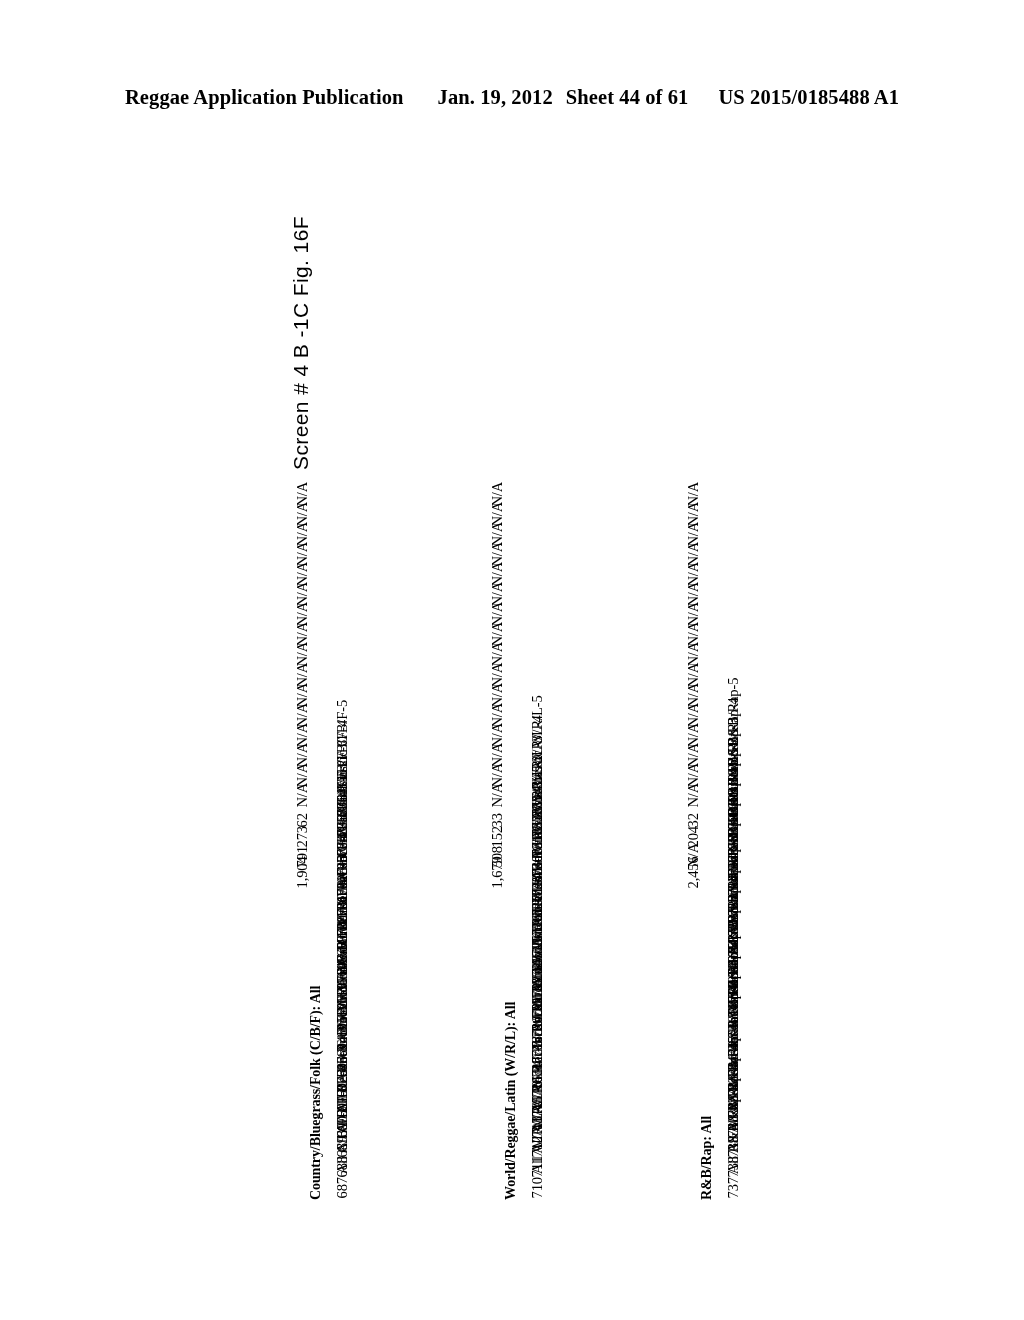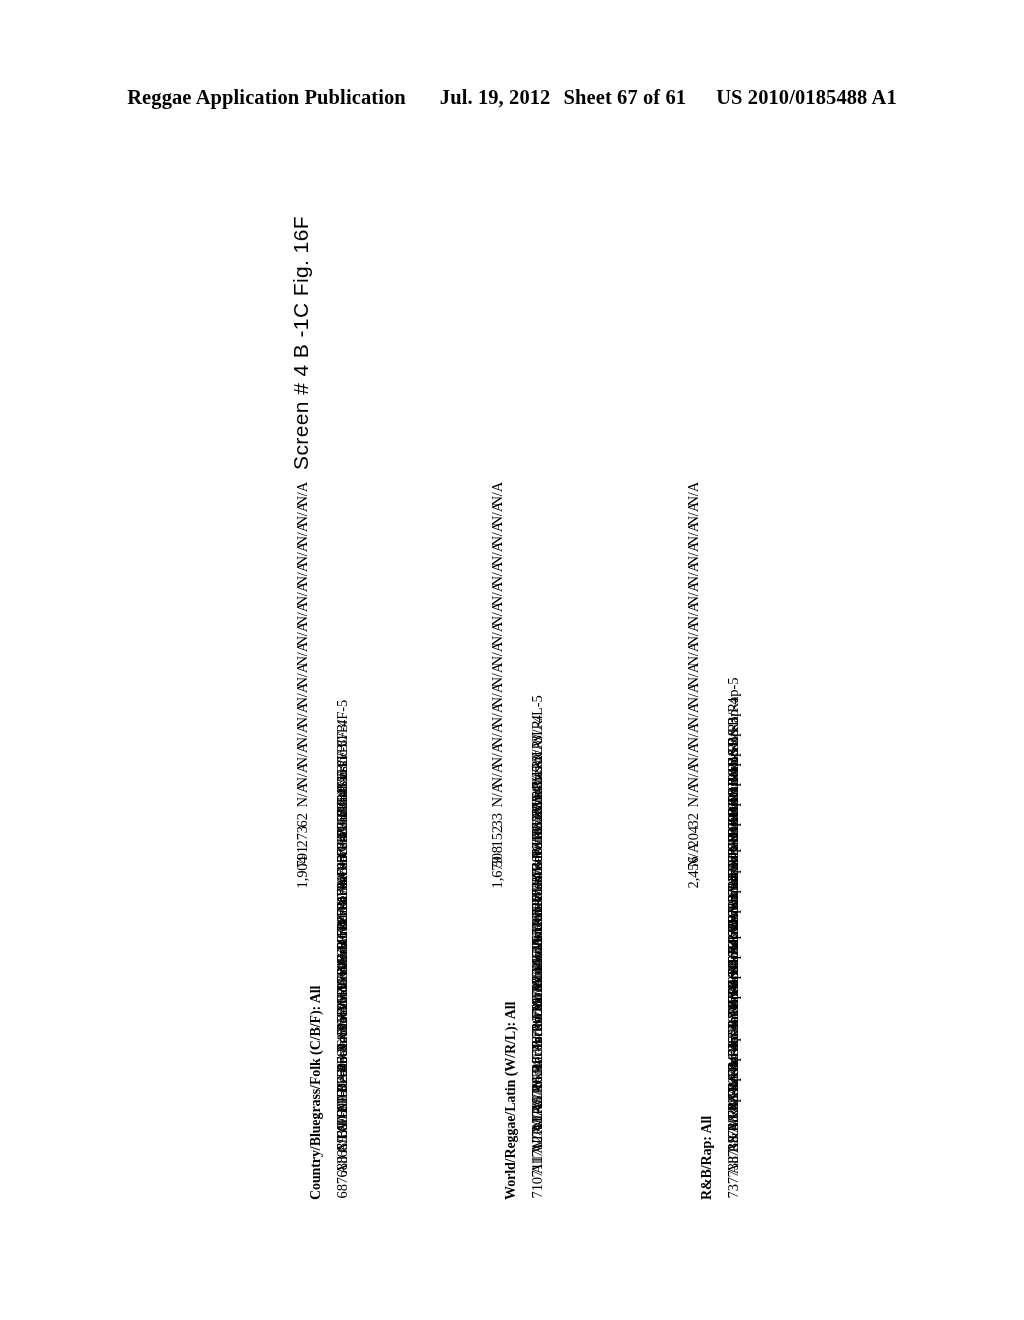--- a/index.html
+++ b/index.html
@@ -99,21 +99,21 @@
     position: absolute;
     left: 0;
     bottom: 0;
     display: inline-block;
   }
 </style>
 </head>
 <body>
 
 <div id="pub-header">
-  <span class="seg">Reggae Application Publication</span><span class="gap-lg"></span><span class="seg">Jul. 19, 2012</span><span class="gap-sm"></span><span class="seg">Sheet 67 of 61</span><span class="gap-md"></span><span class="seg">US 2010/0185488 A1</span>
+  <span class="seg">Reggae Application Publication</span><span class="gap-lg"></span><span class="seg">Jan. 19, 2012</span><span class="gap-sm"></span><span class="seg">Sheet 44 of 61</span><span class="gap-md"></span><span class="seg">US 2015/0185488 A1</span>
 </div>
 
 <div id="figure-area">
 
   <div id="figure-caption">Screen # 4 B -1C  Fig. 16F</div>
 
   <div id="columns-root">
       <div class="col-block">
         <div class="vwrap" style="left: 323px; top: 1200px;">
           <div class="vline bold">Country/Bluegrass/Folk (C/B/F): All</div>

